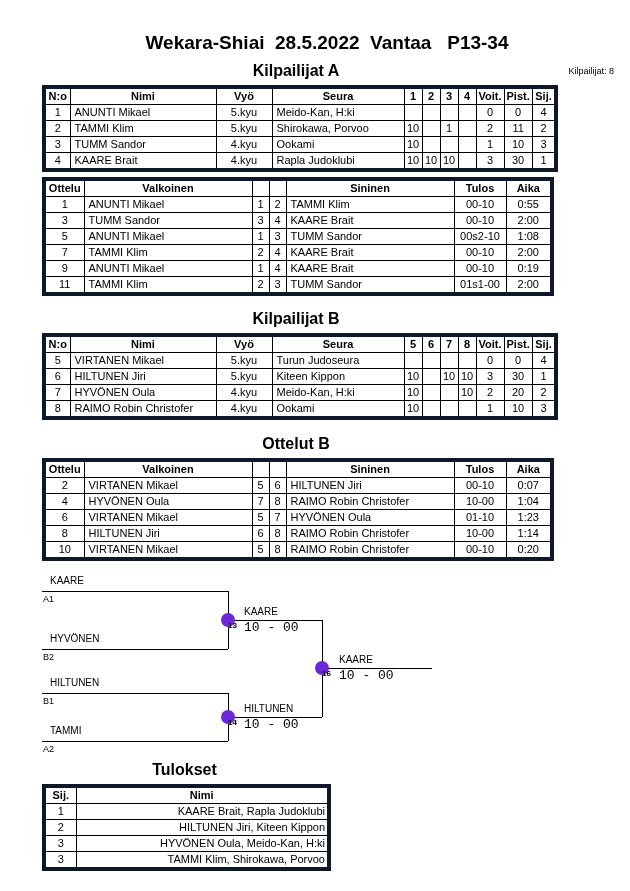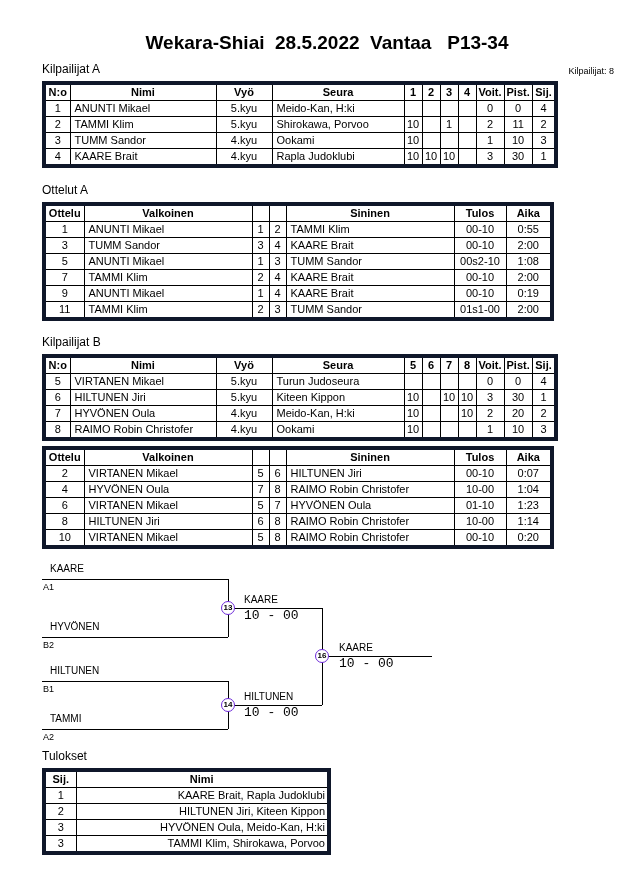--- a/index.html
+++ b/index.html
@@ -2,21 +2,21 @@
 <html><head>
 <meta charset="utf-8">
 <style>
   html, body { margin: 0; padding: 0; }
   body { background: #fff; font-family: "Liberation Sans", sans-serif; color: #000; }
   .page { position: relative; width: 630px; height: 891px; background: #fff; overflow: hidden; padding-left: 12px; }
 
   .title { padding-top: 32px; font-size: 19px; font-weight: bold; text-align: center; white-space: pre; }
 
   .col { width: 508px; margin-left: 30px; }
-  .section-head { font-size: 12px; font-weight: normal; }
+  .section-head { font-size: 16px; font-weight: bold; text-align: center; }
   .subhead-row { position: relative; margin-top: 8px; }
   .competitors-label { position: absolute; right: 28px; top: 4px; font-size: 9px; font-weight: normal; }
   .mt15 { margin-top: 15px; }
   .mt14 { margin-top: 14px; }
 
   table.grid { border-collapse: collapse; table-layout: fixed; border: 4px solid #0f172a; margin: 5px 0 0 30px; }
   .grid th, .grid td { border: 1px solid #000; font-size: 11px; height: 15px; line-height: 13px; padding: 0 2px; white-space: nowrap; overflow: hidden; }
   .grid th { font-weight: bold; text-align: center; }
 
   .pool-table td { text-align: center; }
@@ -27,21 +27,21 @@
 
   .results-table td { text-align: center; }
   .results-table td:nth-child(2) { text-align: right; padding-left: 4px; }
 
   .bracket { position: relative; margin: 12px 0 0 30px; width: 570px; height: 182px; }
   .b-line  { position: absolute; height: 0; border-bottom: 1px solid #000; }
   .b-vline { position: absolute; width: 0; border-right: 1px solid #000; }
   .b-name  { position: absolute; font-size: 10px; line-height: 12px; }
   .b-seed  { position: absolute; font-size: 9px; line-height: 11px; }
   .b-score { position: absolute; font-size: 13px; line-height: 9px; font-family: Liberation Mono, monospace; }
-  .b-circle { position: absolute; width: 14px; height: 14px; border: 1px solid #6d28d9; border-radius: 50%;
+  .b-circle { position: absolute; width: 14px; height: 14px; border: 7px solid #6d28d9; border-radius: 50%;
               background: #fff; font-size: 8px; font-weight: bold; text-align: center; line-height: 12px;
               box-sizing: border-box; z-index: 2; }
 
   .results-block { width: 339px; margin-left: 30px; margin-top: 6px; }
   .results-block .section-head { width: 285px; }
   table.results-table { margin: 5px 0 0 0; }
 </style>
 </head>
 <body>
 
@@ -132,21 +132,20 @@
           <td>10</td>
           <td>10</td>
           <td></td>
           <td>3</td>
           <td>30</td>
           <td>1</td>
         </tr>
       </tbody>
   </table>
 
-  <div class="col section-head mt15">Ottelut A</div>
 
   <table class="grid match-table">
     <colgroup>
       <col style="width:40px">
         <col style="width:168px">
         <col style="width:17px">
         <col style="width:17px">
       <col style="width:168px">
         <col style="width:52px">
         <col style="width:46px">
@@ -300,20 +299,21 @@
           <td></td>
           <td></td>
           <td></td>
           <td>1</td>
           <td>10</td>
           <td>3</td>
         </tr>
       </tbody>
   </table>
 
+  <div class="col section-head mt15">Ottelut B</div>
 
   <table class="grid match-table">
     <colgroup>
       <col style="width:40px">
         <col style="width:168px">
         <col style="width:17px">
         <col style="width:17px">
       <col style="width:168px">
         <col style="width:52px">
         <col style="width:46px">

